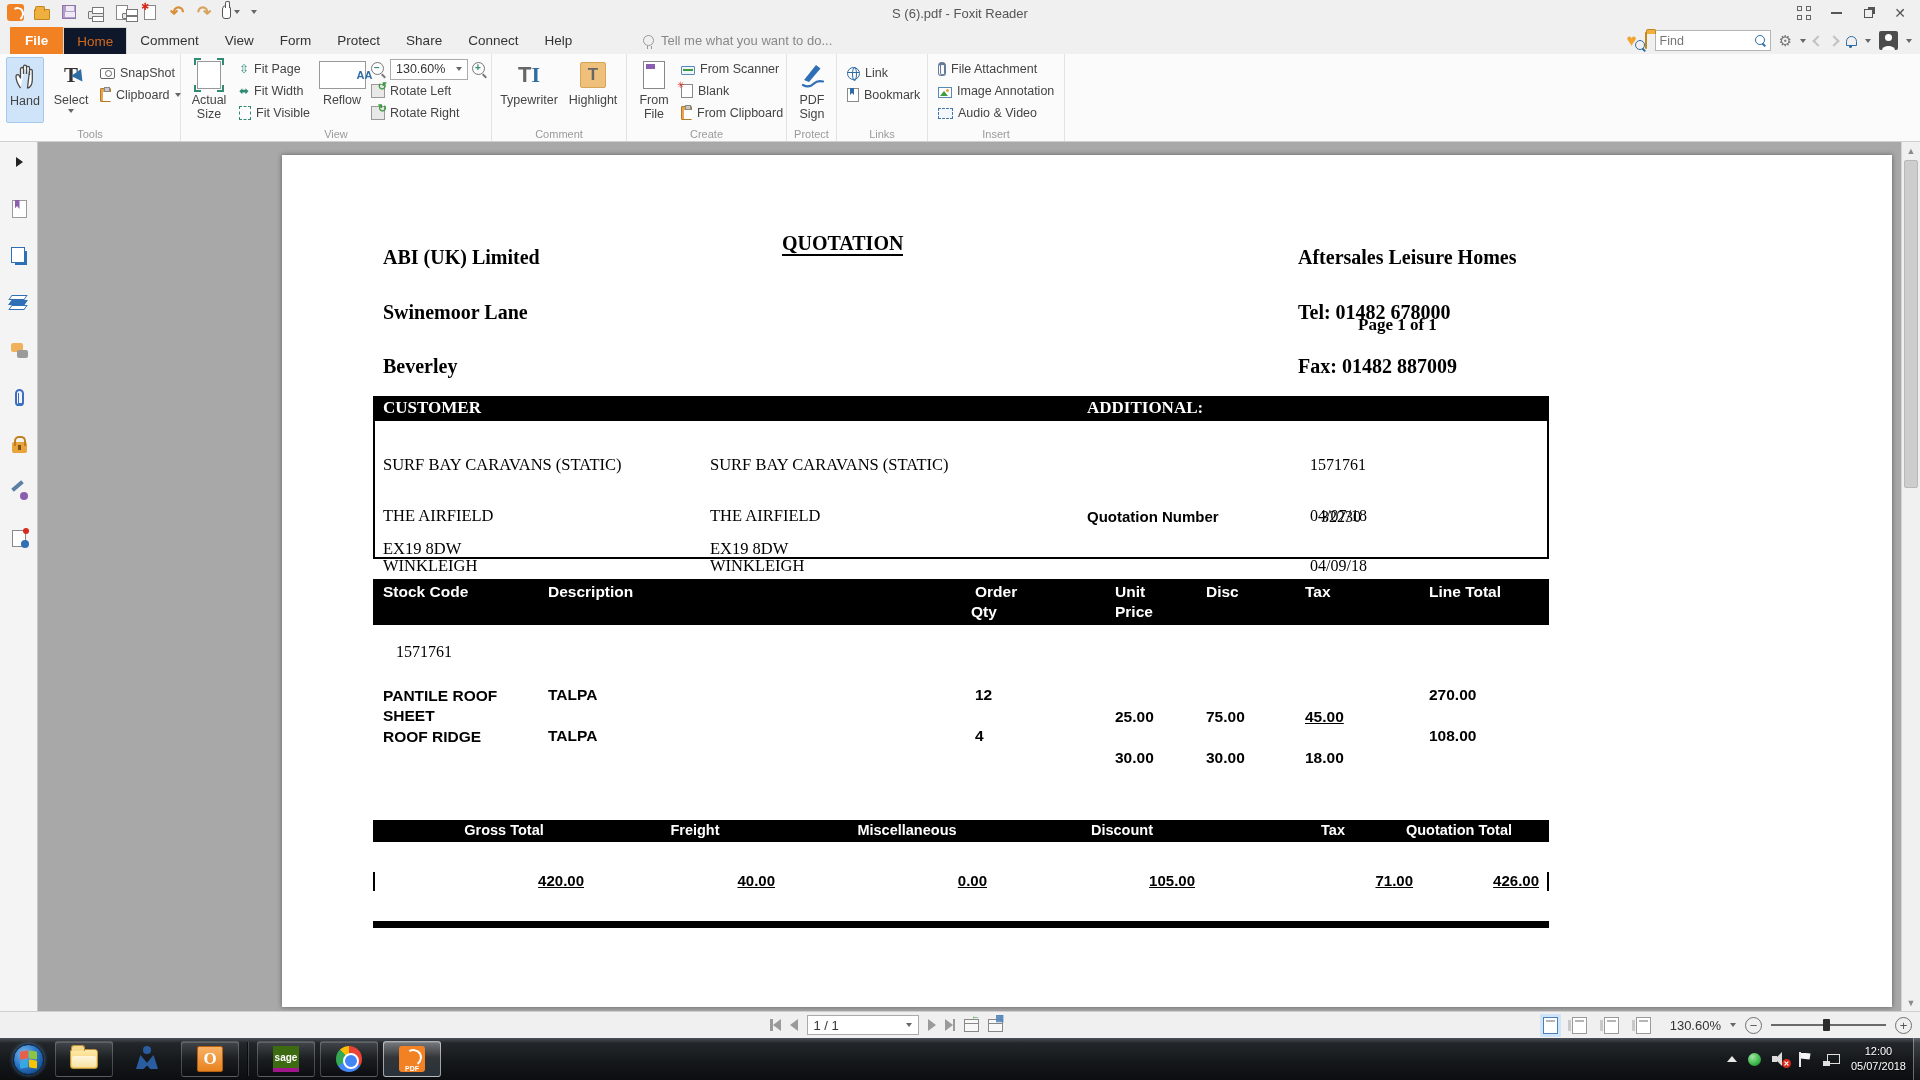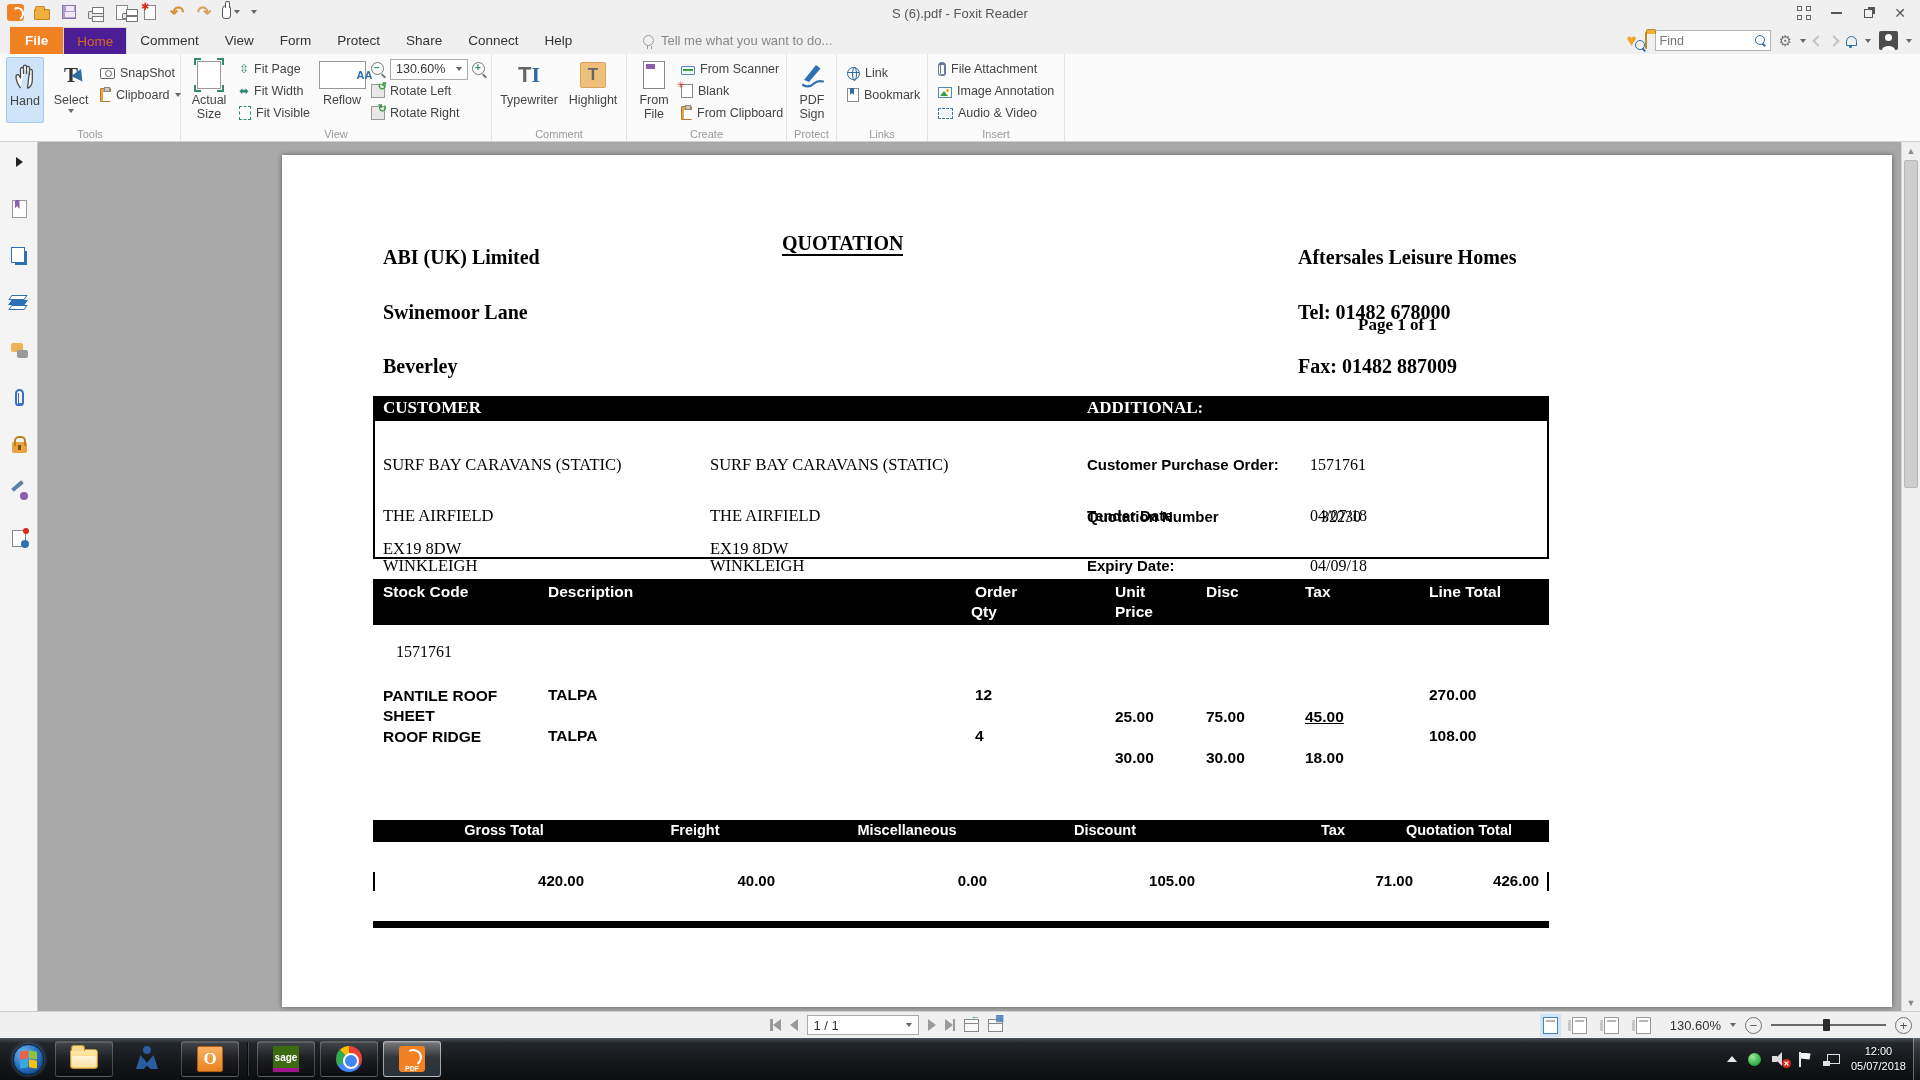--- a/index.html
+++ b/index.html
@@ -32,21 +32,21 @@
   .minihand::before { content:''; position:absolute; top:-5px; left:2px; width:3px; height:6px; border:1.4px solid #555; border-bottom:none; border-radius:2px 2px 0 0; background:#fff; }
   .grid-ic { width:14px; height:14px; position:relative; }
   .grid-ic i { position:absolute; width:5px; height:5px; border:1.4px solid #666; }
   .grid-ic i:nth-child(1){left:0;top:0} .grid-ic i:nth-child(2){right:0;top:0} .grid-ic i:nth-child(3){left:0;bottom:0} .grid-ic i:nth-child(4){right:0;bottom:0}
 
   
   .tabrow { position:absolute; left:0; top:27px; width:1920px; height:27px; background:#f0f0f0; }
   .tabs { position:absolute; left:10px; top:0; display:flex; height:27px; align-items:stretch; }
   .tab { padding:0 13px; display:flex; align-items:center; font-size:13.5px; color:#333; }
   .tab-file { background:#f28123; color:#fff; font-weight:bold; padding:0 15px; }
-  .tab-active { background:#4c1d95; border:1px solid #d8d8d8; border-bottom:none; color:#d2691e; }
+  .tab-active { background:#0f172a; border:1px solid #d8d8d8; border-bottom:none; color:#d2691e; }
   .tellme { position:absolute; left:643px; top:0; height:27px; display:flex; align-items:center; gap:7px; color:#888; font-size:13px; }
   .bulb { width:11px; height:11px; border:1.4px solid #999; border-radius:50%; position:relative; }
   .bulb::after { content:''; position:absolute; left:2.5px; bottom:-4px; width:3px; height:3px; border-left:1.4px solid #999; border-right:1.4px solid #999; }
   .findwrap { position:absolute; right:8px; top:3px; display:flex; align-items:center; gap:8px; height:21px; }
   .heart { color:#f0a62e; font-size:17px; line-height:17px; }
   .findbox { width:116px; height:21px; background:#fff; border:1px solid #b5b5b5; display:flex; align-items:center; }
   .findbox input { border:none; outline:none; flex:1; min-width:0; font-size:12.5px; padding:0 4px; color:#444; background:transparent; font-family:"Liberation Sans",sans-serif; }
   .mag { width:11px; height:11px; position:relative; margin-right:4px; flex:none; }
   .mag::before { content:''; position:absolute; left:0; top:0; width:8px; height:8px; border:1.6px solid #2e6da4; border-radius:50%; }
   .mag::after { content:''; position:absolute; right:0; bottom:0; width:4px; height:1.6px; background:#2e6da4; transform:rotate(45deg); }
@@ -155,21 +155,21 @@
   .co-line { font-family:"Liberation Serif",serif; font-weight:bold; font-size:20px; color:#000; line-height:24.5px; }
   .doc-title { font-family:"Liberation Serif",serif; font-weight:bold; font-size:20px; color:#000; border-bottom:2.5px solid #000; padding-bottom:0; }
   .blackbar { background:#000; color:#fff; }
   .cust-addr { font-family:"Liberation Serif",serif; font-size:16.5px; color:#000; line-height:20.5px; }
   .addl-label { font-weight:bold; font-size:15px; color:#000; line-height:20.5px; }
   .addl-val { font-family:"Liberation Serif",serif; font-size:16px; color:#000; line-height:20.5px; }
   .thdr { color:#fff; font-weight:bold; font-size:15.5px; }
   .cellb { font-weight:bold; font-size:15.5px; color:#000; }
   .rnum { text-align:left; width:110px; }
   .tot-h { color:#fff; font-weight:bold; font-size:14.5px; text-align:center; width:160px; }
-  .tot-v { color:#000; font-weight:bold; font-size:15px; text-align:right; width:160px; }
+  .tot-v { color:#000; font-weight:bold; font-size:15px; text-align:right; width:160px;text-decoration:underline; }
 
   
   .statusbar { position:absolute; left:0; top:1011px; width:1920px; height:27px; background:#f0f0f0; border-top:1px solid #cfcfcf; }
   .nav { position:absolute; left:770px; top:0; height:26px; display:flex; align-items:center; gap:9px; }
   .tri { width:0; height:0; border-top:6px solid transparent; border-bottom:6px solid transparent; }
   .tri-left { border-right:8px solid #9a9a9a; } .tri-right { border-left:8px solid #9a9a9a; }
   .bar-v { width:2.5px; height:12px; background:#9a9a9a; }
   .pgbox { width:112px; height:20px; background:#fff; border:1px solid #ababab; display:flex; align-items:center; justify-content:space-between; padding:0 6px; font-size:13px; color:#333; }
   .mini-tbl { width:15px; height:13px; border:1px solid #888; background:#f8f8f8; position:relative; }
   .mini-tbl::before { content:''; position:absolute; left:0; top:3px; width:100%; height:1px; background:#888; }
@@ -556,25 +556,20 @@
           <div class="cust-addr">DEVON</div>
         </div>
         <div class="abs" style="left:335px; top:4px;">
           <div class="cust-addr">SURF BAY CARAVANS (STATIC)</div>
           <div class="cust-addr">THE AIRFIELD</div>
           <div class="cust-addr">WINKLEIGH</div>
           <div class="cust-addr">DEVON</div>
         </div>
         <div class="abs cust-addr" style="left:8px; top:118px;">EX19 8DW</div>
         <div class="abs cust-addr" style="left:335px; top:118px;">EX19 8DW</div>
-        <div class="abs" style="left:712px; top:4px;">
-          <div class="addl-label">Customer Purchase Order:</div>
-          <div class="addl-label">Tender Date</div>
-          <div class="addl-label">Expiry Date:</div>
-        </div>
         <div class="abs" style="left:935px; top:4px;">
           <div class="addl-val">1571761</div>
           <div class="addl-val">04/07/18</div>
           <div class="addl-val">04/09/18</div>
         </div>
         <div class="abs addl-label" style="left:712px; top:86px;">Quotation Number</div>
         <div class="abs addl-val" style="left:946px; top:86px;">32230</div>
       </div>
 
       <div class="abs blackbar" style="left:91px; top:424px; width:1176px; height:46px;">
@@ -608,21 +603,21 @@
         <span class="abs cellb rnum" style="left:833px; top:594px;">30.00</span>
         <span class="abs cellb rnum" style="left:924px; top:594px;">30.00</span>
         <span class="abs cellb rnum" style="left:1023px; top:594px;">18.00</span>
       </div>
 
       <div class="abs" style="left:91px; top:635px; width:1176px;">
         <div class="blackbar" style="position:relative; height:22px;">
           <span class="abs tot-h" style="left:51px; top:2px;">Gross Total</span>
           <span class="abs tot-h" style="left:242px; top:2px;">Freight</span>
           <span class="abs tot-h" style="left:454px; top:2px;">Miscellaneous</span>
-          <span class="abs tot-h" style="left:652px; top:2px;">Discount</span>
+          <span class="abs tot-h" style="left:669px; top:2px;">Discount</span>
           <span class="abs tot-h" style="left:880px; top:2px;">Tax</span>
           <span class="abs tot-h" style="left:1006px; top:2px;">Quotation Total</span>
         </div>
         <div style="position:relative; height:19px; background:#fff; border-left:2px solid #000; border-right:2px solid #000;">
           <span class="abs tot-v" style="left:49px; top:0;">420.00</span>
           <span class="abs tot-v" style="left:240px; top:0;">40.00</span>
           <span class="abs tot-v" style="left:452px; top:0;">0.00</span>
           <span class="abs tot-v" style="left:660px; top:0;">105.00</span>
           <span class="abs tot-v" style="left:878px; top:0;">71.00</span>
           <span class="abs tot-v" style="left:1004px; top:0;">426.00</span>

